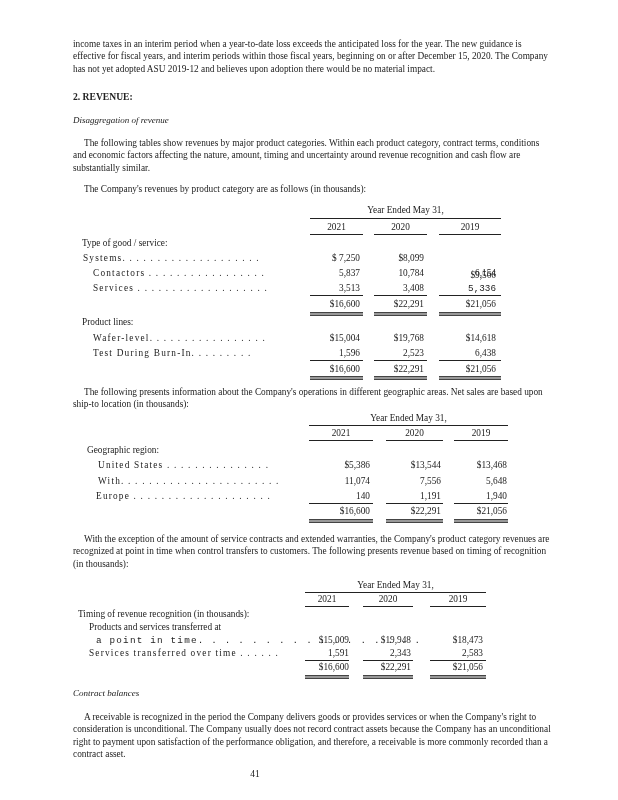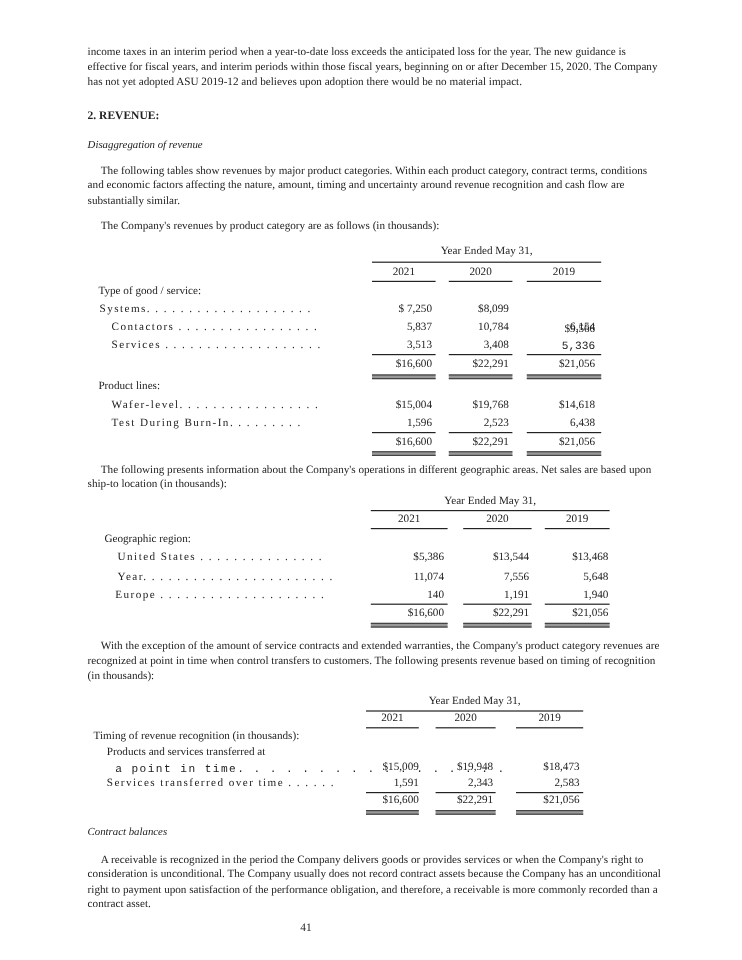--- a/index.html
+++ b/index.html
@@ -101,21 +101,21 @@
   <div class="rule" style="left:386px;width:57px;top:440px;"></div>
   <div class="rule" style="left:454px;width:54px;top:440px;"></div>
 
   <div class="abs" style="left:87px;top:445px;">Geographic region:</div>
 
   <div class="abs dots" style="left:98px;top:460px;">United States . . . . . . . . . . . . . . .</div>
   <div class="num" style="left:309px;width:61px;top:460px;">$5,386</div>
   <div class="num" style="left:386px;width:55px;top:460px;">$13,544</div>
   <div class="num" style="left:454px;width:53px;top:460px;">$13,468</div>
 
-  <div class="abs dots" style="left:98px;top:476px;">Year. . . . . . . . . . . . . . . . . . . . . . .</div>
+  <div class="abs dots" style="left:98px;top:476px;">With. . . . . . . . . . . . . . . . . . . . . . .</div>
   <div class="num" style="left:309px;width:61px;top:476px;">11,074</div>
   <div class="num" style="left:386px;width:55px;top:476px;">7,556</div>
   <div class="num" style="left:454px;width:53px;top:476px;">5,648</div>
 
   <div class="abs dots" style="left:96px;top:491px;">Europe . . . . . . . . . . . . . . . . . . . .</div>
   <div class="num" style="left:309px;width:61px;top:491px;">140</div>
   <div class="num" style="left:386px;width:55px;top:491px;">1,191</div>
   <div class="num" style="left:454px;width:53px;top:491px;">1,940</div>
 
   <div class="rule" style="left:309px;width:64px;top:503px;"></div>

